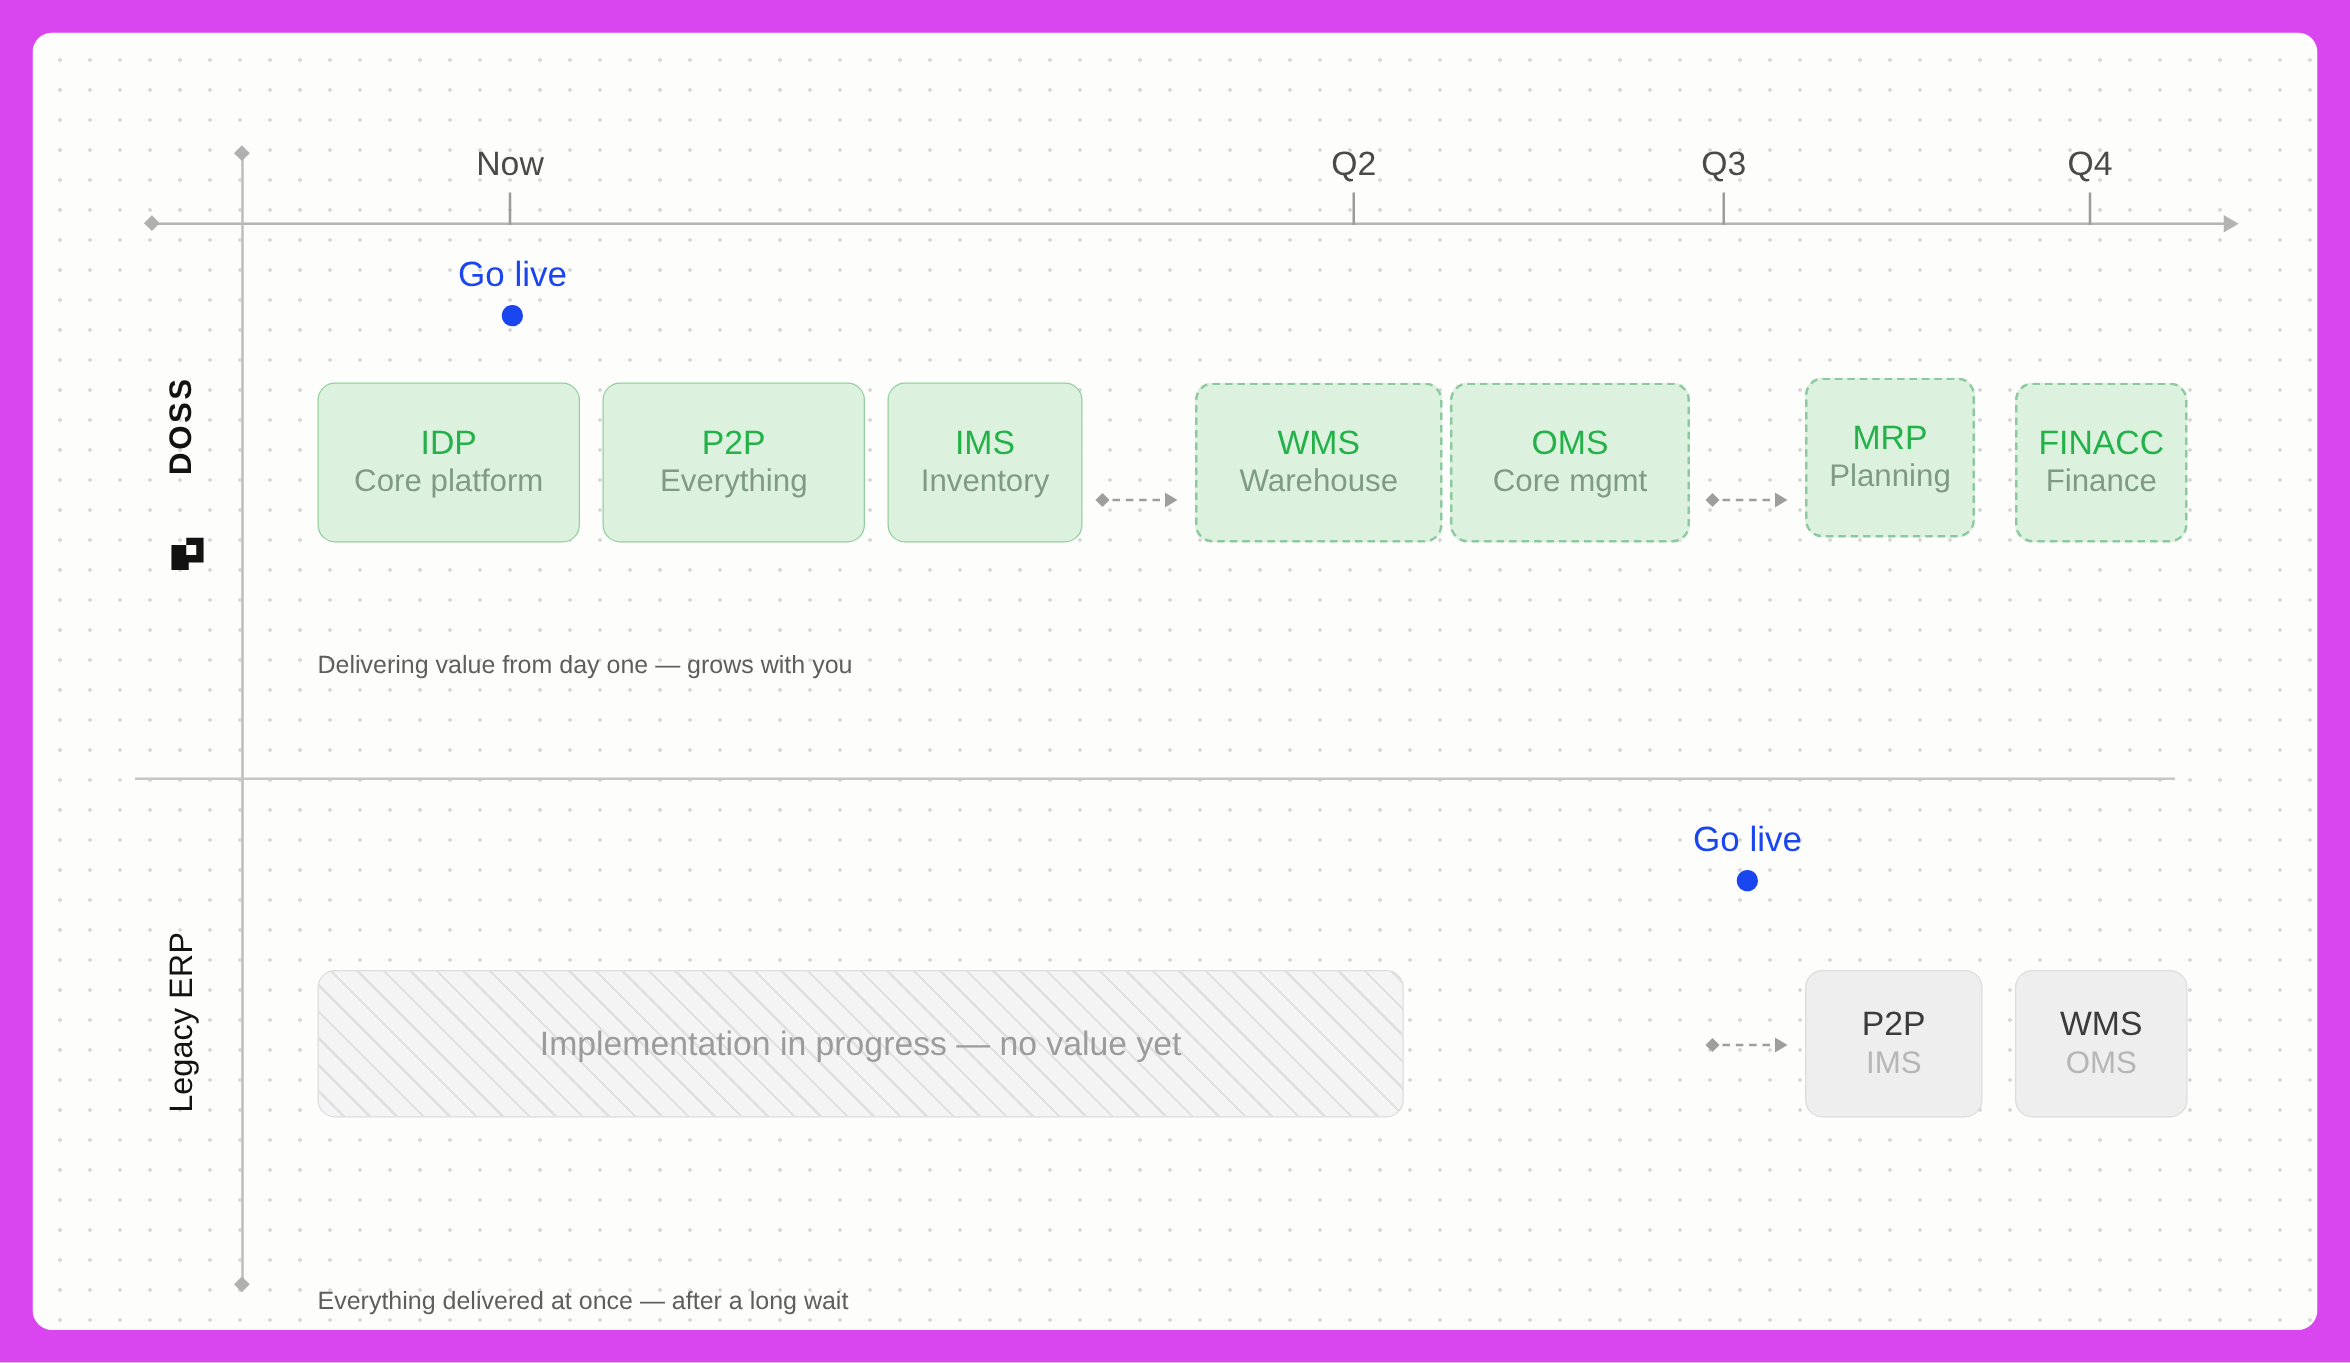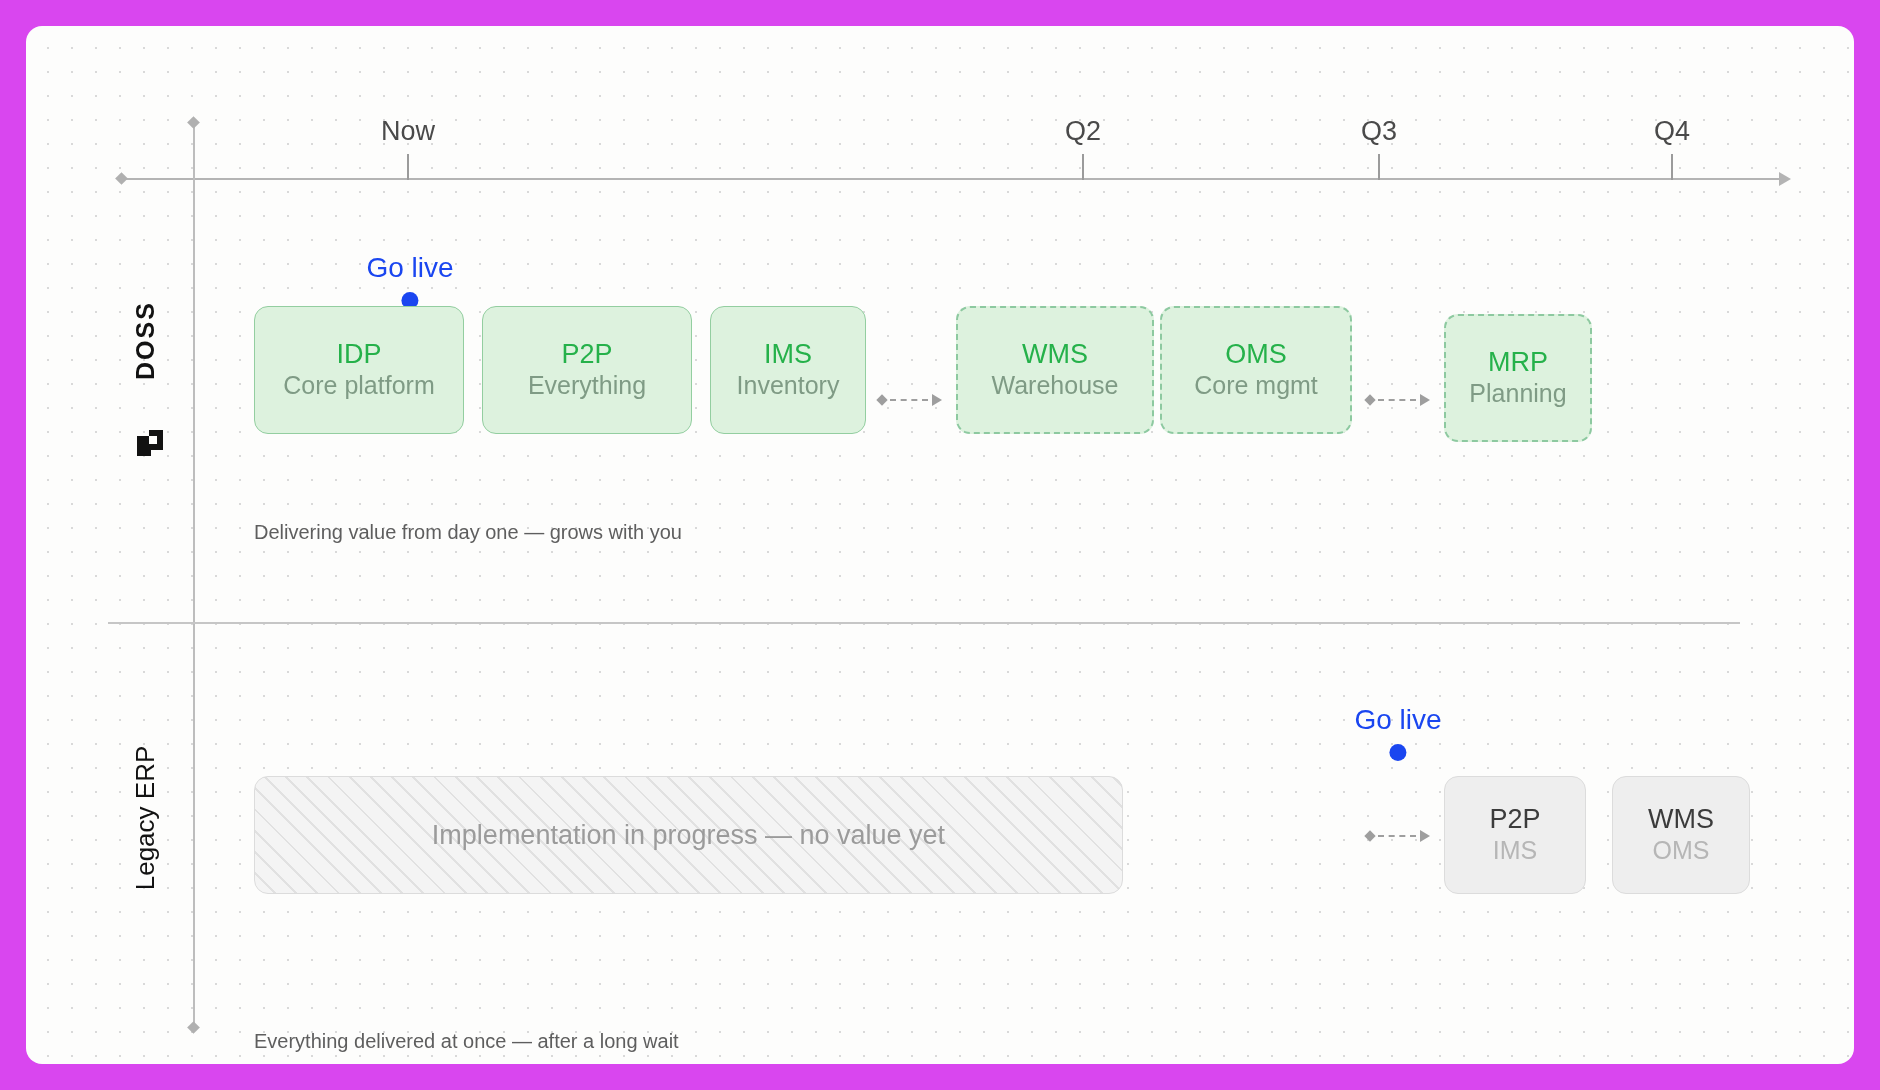--- a/index.html
+++ b/index.html
@@ -125,21 +125,20 @@
     top: 50%;
     transform: translate(-50%, -50%) rotate(-90deg);
     font-size: 26px;
     color: #121212;
     white-space: nowrap;
   }
   
   .golive {
     position: absolute;
     text-align: center;
-    margin-top: 48px;
   }
   .golive .gl-text {
     font-size: 28px;
     color: #1a46f0;
     white-space: nowrap;
   }
   .golive .gl-dot {
     width: 17px;
     height: 17px;
     border-radius: 50%;
@@ -313,23 +312,27 @@
       <div class="c-title">OMS</div>
       <div class="c-sub">Core mgmt</div>
     </div>
 
     <div class="connector" style="left:1340px; top:367px; width:64px;">
       <span class="conn-dia"></span>
       <span class="conn-line"></span>
       <span class="conn-head"></span>
     </div>
 
-    <div class="card green-dashed" style="left:1418px; top:288px; width:148px; height:128px;text-align:center;">
+    <div class="card green-dashed" style="left:1418px; top:276px; width:136px; height:128px;text-align:center;">
       <div class="c-title">MRP</div>
       <div class="c-sub">Planning</div>
+    </div>
+    <div class="card green-dashed" style="left:1586px; top:280px; width:138px; height:128px;">
+      <div class="c-title">FINACC</div>
+      <div class="c-sub">Finance</div>
     </div>
 
     <div class="caption" style="left:228px; top:495px;">Delivering value from day one — grows with you</div>
 
     <div class="side-legacy">
       <span class="word">Legacy ERP</span>
     </div>
 
     <div class="golive" style="left:1372px; top:630px; transform:translateX(-50%);">
       <div class="gl-text">Go live</div>

